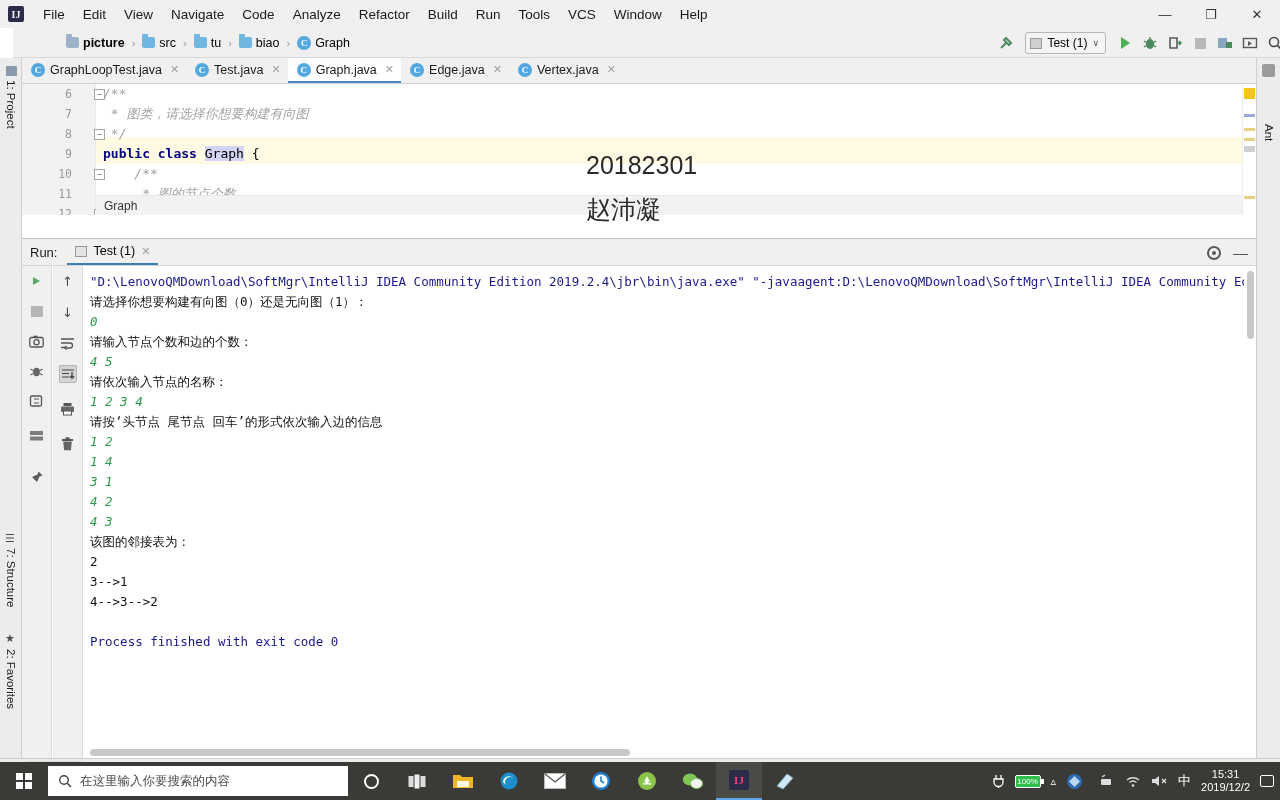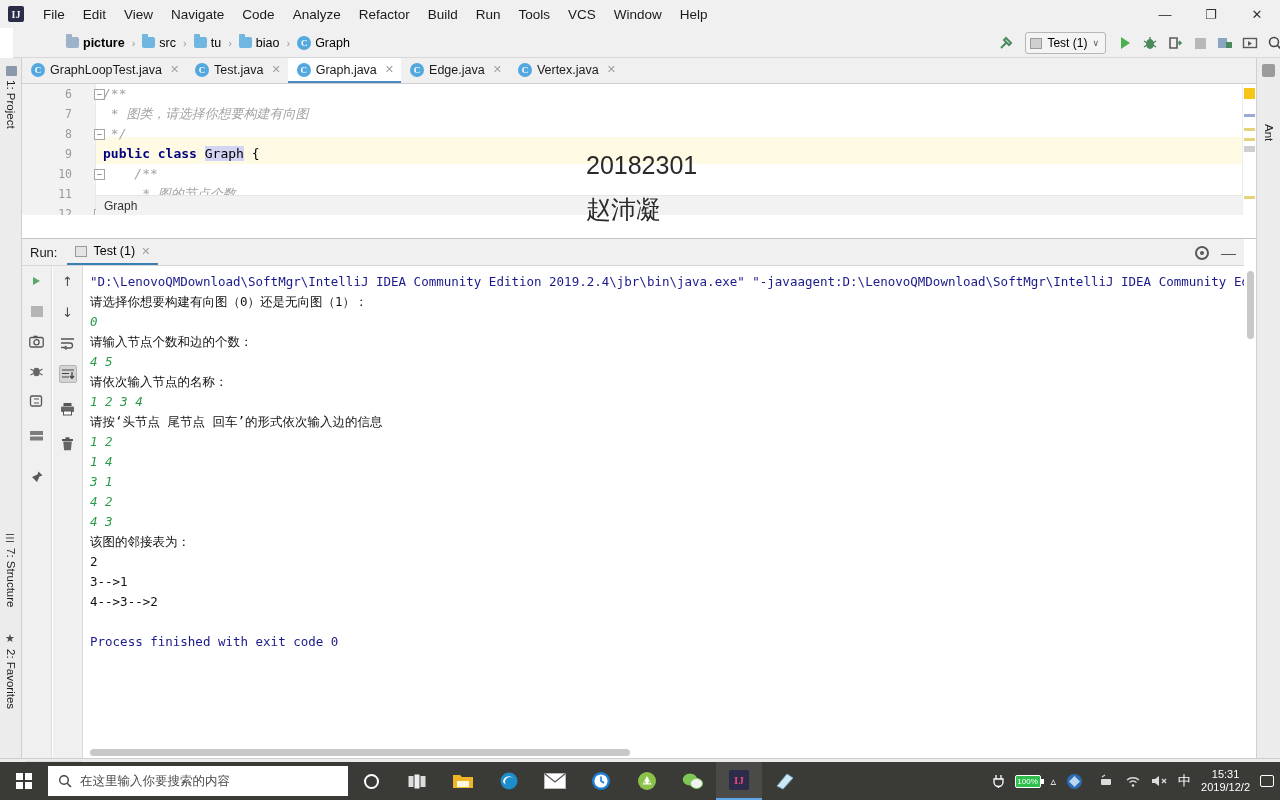--- a/index.html
+++ b/index.html
@@ -187,21 +187,21 @@
     position: absolute; top: 6px; right: 5px; width: 13px; height: 13px;
     background: #9b9b9b; border-radius: 2px;
   }
 
   
   .runpanel {
     position: absolute; top: 238px; left: 22px; right: 24px; bottom: 42px;
     background: #ffffff; border-top: 1px solid #c4c4c4;
   }
   .run-header {
-    position: absolute; top: 0; left: 0; right: 12px; height: 27px;
+    position: absolute; top: 0; left: 0; right: 0; height: 27px;
     background: #f0f0f0; display: flex; align-items: center;
     border-bottom: 1px solid #d6d6d6;
   }
   .run-label { font-size: 13px; padding: 0 10px 0 8px; color: #1a1a1a; }
   .run-tab {
     display: flex; align-items: center; gap: 6px; height: 26px;
     padding: 0 8px; font-size: 12.5px;
     border-bottom: 2px solid #3c7fb1;
   }
   .run-tab .ticon {

